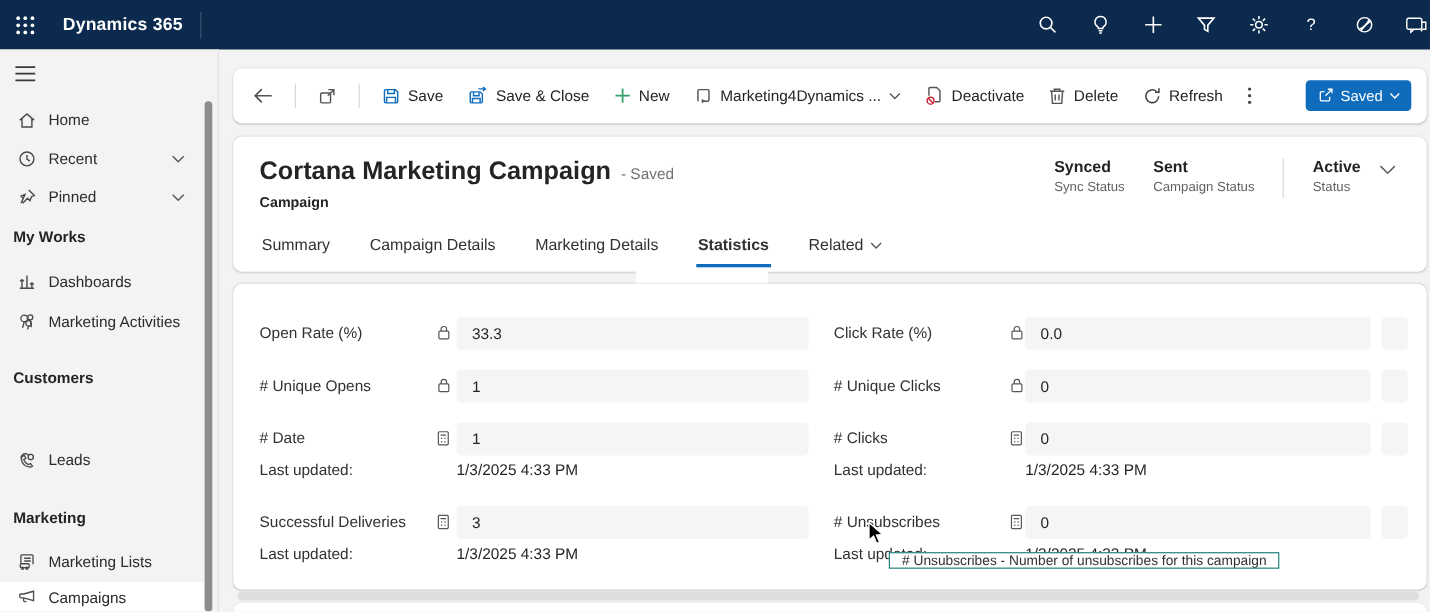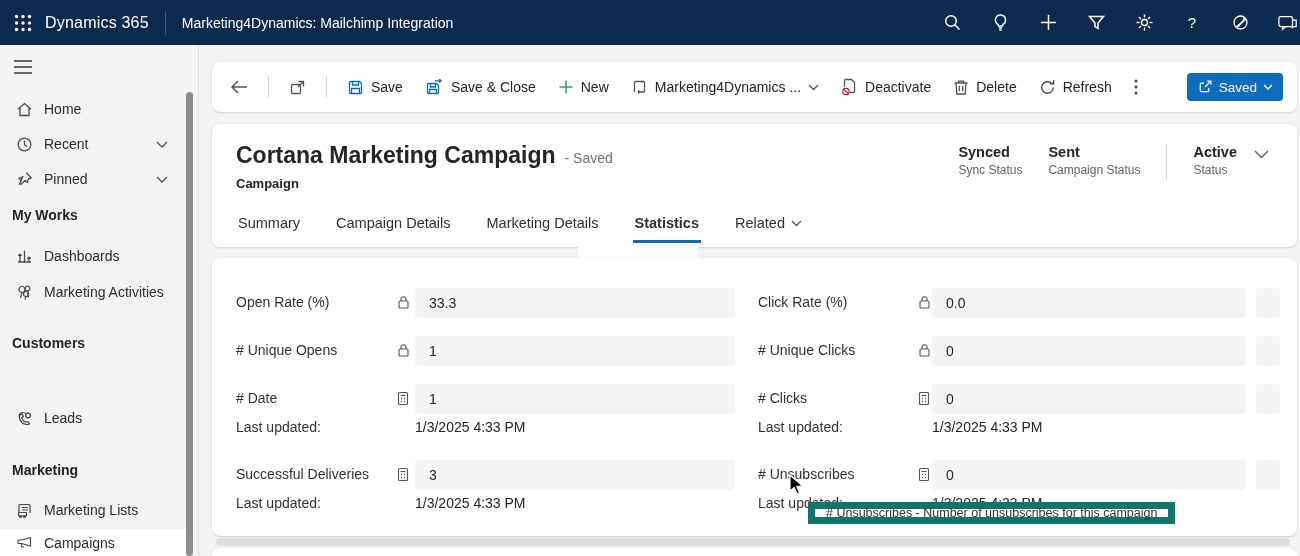--- a/index.html
+++ b/index.html
@@ -6,21 +6,21 @@
   html,body { width:1300px; height:556px; overflow:hidden; }
   body {
     font-family:"Liberation Sans","DejaVu Sans",sans-serif;
     background:#f3f3f3; position:relative; color:#242424;
   }
   svg { display:block; }
 
   
   .topbar { position:absolute; left:0; top:0; width:1300px; height:45px; background:#0c2a4d; display:flex; align-items:center; }
   .waffle { width:45px; height:45px; display:flex; align-items:center; justify-content:center; cursor:pointer; }
-  .brand { color:#fff; font-size:16px; font-weight:400; letter-spacing:.2px; margin-left:0; white-space:nowrap; }
+  .brand { color:#fff; font-size:16px; font-weight:700; letter-spacing:.2px; margin-left:12px; white-space:nowrap; }
   .tb-divider { width:1px; height:24px; background:#3e5570; margin:0 16px; }
   .app-title { color:#fff; font-size:14px; white-space:nowrap; }
   .tb-icons { position:absolute; left:942px; top:0; height:45px; display:flex; align-items:center; gap:28px; }
   .tb-icon { width:20px; height:20px; display:flex; align-items:center; justify-content:center; cursor:pointer; color:#fff; font-size:15px; }
 
   
   .sidebar { position:absolute; left:0; top:45px; width:199px; height:511px; background:#f4f3f2; border-right:1px solid #e3e1df; }
   .hamburger { position:absolute; left:13px; top:14px; width:24px; height:20px; cursor:pointer; }
   .sb-row { position:absolute; left:0; width:186px; height:32px; display:flex; align-items:center; cursor:pointer; }
   .sb-row .sb-ic { width:18px; margin-left:16px; color:#4a4a4a; }
@@ -70,21 +70,21 @@
   .finput.lft { left:203px; width:320px; } .finput.rgt { left:720px; width:314px; }
   .fsquare { position:absolute; top:0; left:1044px; width:24px; height:30px; background:#f5f5f5; border-radius:4px; }
   .ftext { position:absolute; top:2px; font-size:14px; color:#242424; white-space:nowrap; }
   .ftext.lft { left:203px; } .ftext.rgt { left:720px; }
 
   
   .hscrollbar { position:absolute; left:216px; top:538px; width:1074px; height:8px; background:#e0dedc; border-radius:4px; }
   .nextcard { position:absolute; left:212px; top:548px; width:1085px; height:10px; background:#fff; border-radius:8px 8px 0 0; box-shadow:0 0 2px rgba(0,0,0,.1); }
 
   
-  .tooltip { position:absolute; left:808px; top:502px; height:22px; padding:0 11px; background:#fff; border:7px solid #0f766e; display:flex; align-items:center; font-size:12.5px; color:#323130; white-space:nowrap; z-index:60; }
+  .tooltip { position:absolute; left:808px; top:502px; height:15px; padding:0 11px; background:#fff; border:1px solid #0f766e; display:flex; align-items:center; font-size:12.5px; color:#323130; white-space:nowrap; z-index:60; }
   .cursor { position:absolute; left:789px; top:474px; z-index:70; }
 </style>
 </head>
 <body>
 
 <div class="topbar">
   <div class="waffle">
     <svg width="18" height="18" viewBox="0 0 18 18" fill="#fff">
       <circle cx="2.5" cy="2.5" r="1.7"></circle>
         <circle cx="9" cy="2.5" r="1.7"></circle>
@@ -92,21 +92,20 @@
       <circle cx="2.5" cy="9" r="1.7"></circle>
         <circle cx="9" cy="9" r="1.7"></circle>
         <circle cx="15.5" cy="9" r="1.7"></circle>
       <circle cx="2.5" cy="15.5" r="1.7"></circle>
         <circle cx="9" cy="15.5" r="1.7"></circle>
         <circle cx="15.5" cy="15.5" r="1.7"></circle>
     </svg>
   </div>
   <div class="brand">Dynamics 365</div>
   <div class="tb-divider"></div>
-  <div class="app-title">Marketing4Dynamics: Mailchimp Integration</div>
   <div class="tb-icons">
     <span class="tb-icon">
       <svg width="19" height="19" viewBox="0 0 19 19" fill="none" stroke="#fff" stroke-width="1.5">
           <circle cx="8" cy="8" r="5.3"></circle>
           <path d="M12 12l4.5 4.5"></path>
         </svg>
     </span>
     <span class="tb-icon">
       <svg width="19" height="19" viewBox="0 0 19 19" fill="none" stroke="#fff" stroke-width="1.4">
           <path d="M9.5 2a5 5 0 0 1 2.6 9.3c-.6.4-.6 1-.6 1.7h-4c0-.7 0-1.3-.6-1.7A5 5 0 0 1 9.5 2z"></path>

